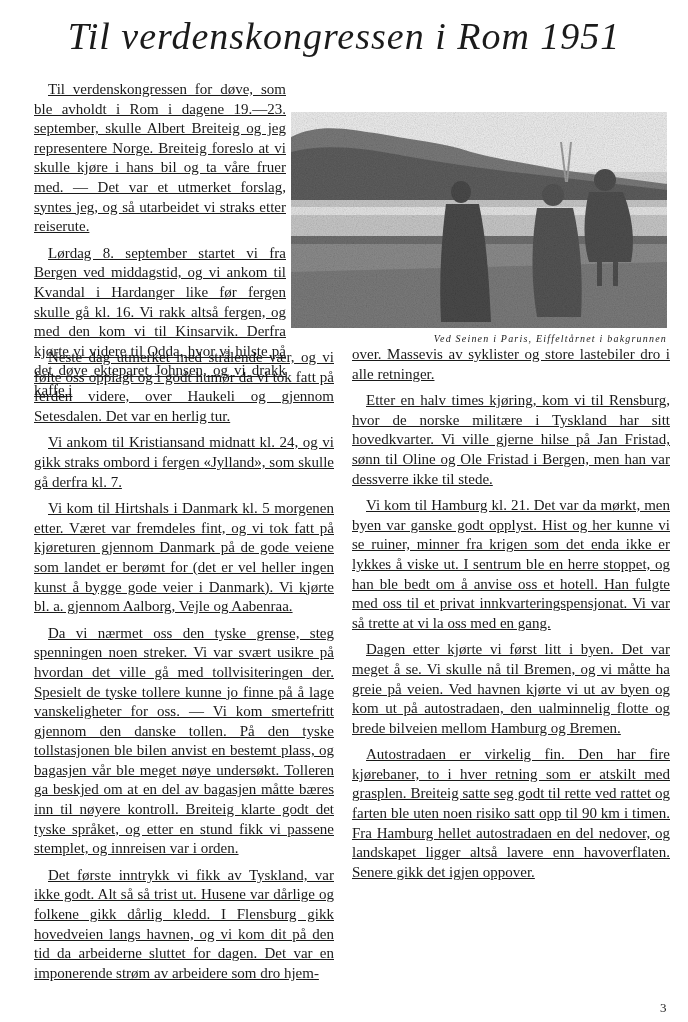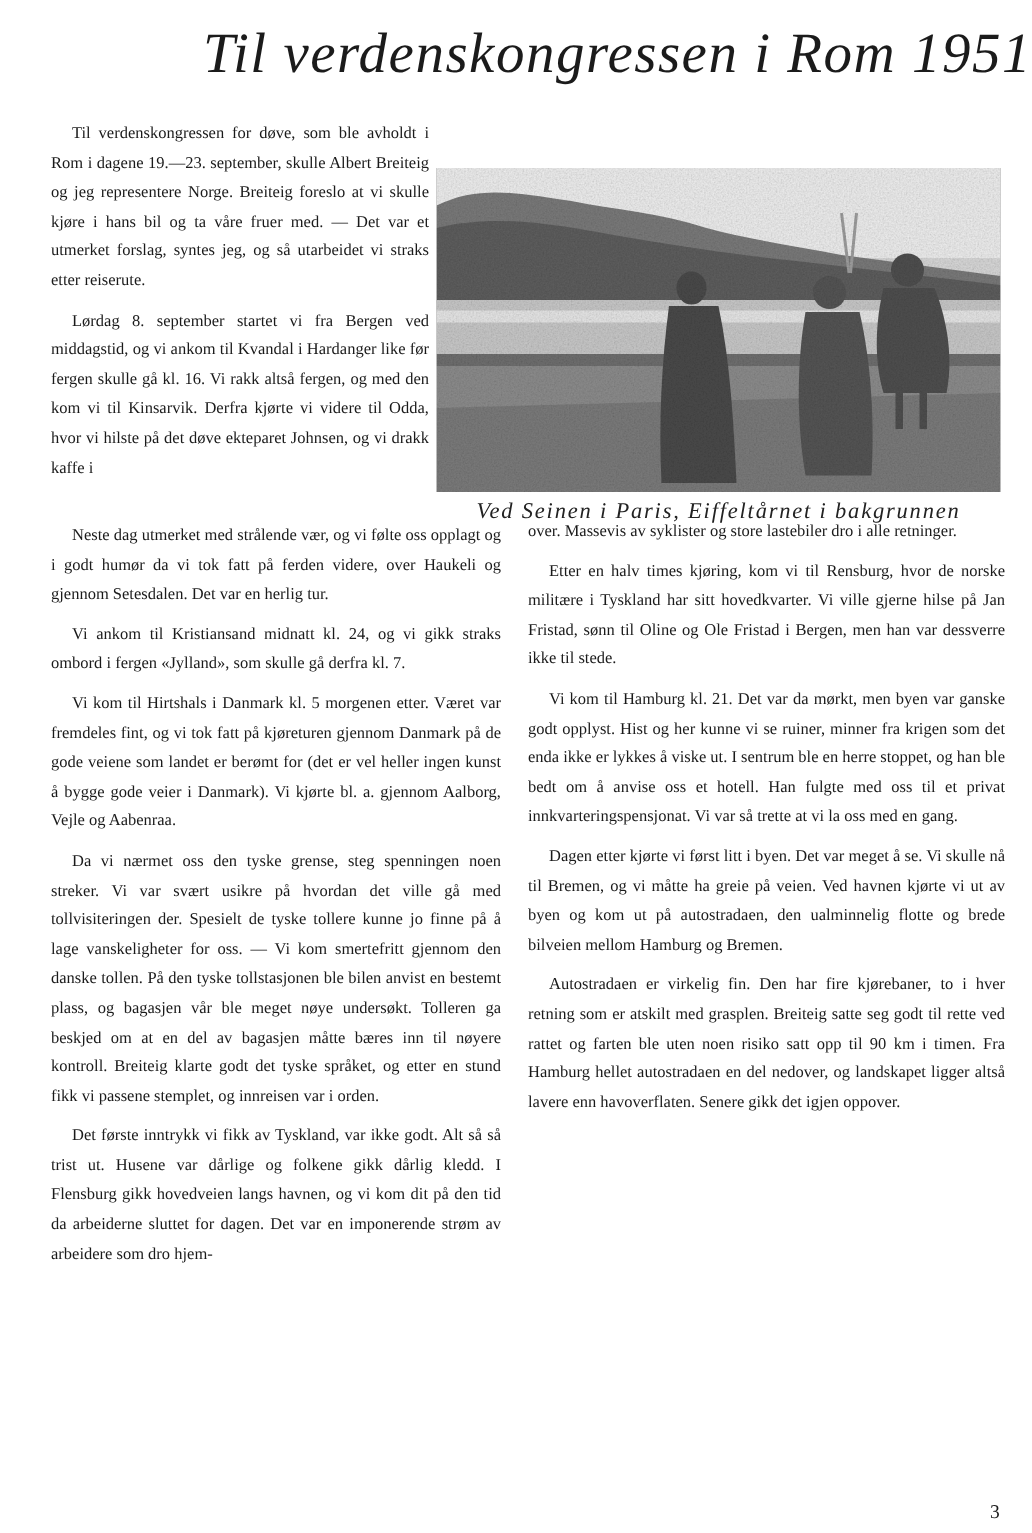--- a/index.html
+++ b/index.html
@@ -2,44 +2,44 @@
 <html><head>
 <meta charset="utf-8">
 <style>
   html, body { margin: 0; padding: 0; background: #ffffff; }
   body {
     width: 688px; height: 1022px; position: relative; overflow: hidden;
     font-family: "DejaVu Serif", "Liberation Serif", serif;
     color: #1a1a1a;
   }
   .title {
-    position: absolute; left: 0; top: 14px; width: 688px; text-align: right;
+    position: absolute; left: 0; top: 14px; width: 688px; text-align: center;
     font-family: "Liberation Serif", "DejaVu Serif", serif;
     font-style: italic; font-size: 38px; letter-spacing: 1px; color: #1b1b1b;
     margin: 0; font-weight: normal;
   }
   .col {
     position: absolute;
     font-family: "Liberation Serif", "DejaVu Serif", serif;
-    font-size: 11px; line-height: 19.6px; text-align: justify;
+    font-size: 15px; line-height: 19.6px; text-align: justify; text-decoration: underline;
   }
   .col p { margin: 0 0 7px 0; text-indent: 14px; }
   .col p.noindent { text-indent: 0; }
   .col-left-top { left: 34px; top: 80px; width: 252px; }
   .col-left-bottom { left: 34px; top: 348px; width: 300px; }
   .col-right { left: 352px; top: 345px; width: 318px; }
   .photo {
     position: absolute; left: 291px; top: 112px; width: 376px; height: 216px;
     overflow: hidden; background: #9a9a9a;
   }
   .photo svg { display: block; }
   .caption {
-    position: absolute; left: 291px; top: 333px; width: 376px; text-align: center;
+    position: absolute; left: 291px; top: 333px; width: 376px; text-align: right;
     font-family: "Liberation Serif", "DejaVu Serif", serif;
-    font-style: italic; font-size: 15px; letter-spacing: 1.2px; color: #222;
+    font-style: italic; font-size: 10px; letter-spacing: 1.2px; color: #222;
   }
   .page-number {
     position: absolute; left: 660px; top: 1000px;
     font-family: "Liberation Serif", "DejaVu Serif", serif; font-size: 13px;
   }
 </style>
 </head>
 <body>
 
 <h1 class="title">Til verdenskongressen i Rom 1951</h1>

